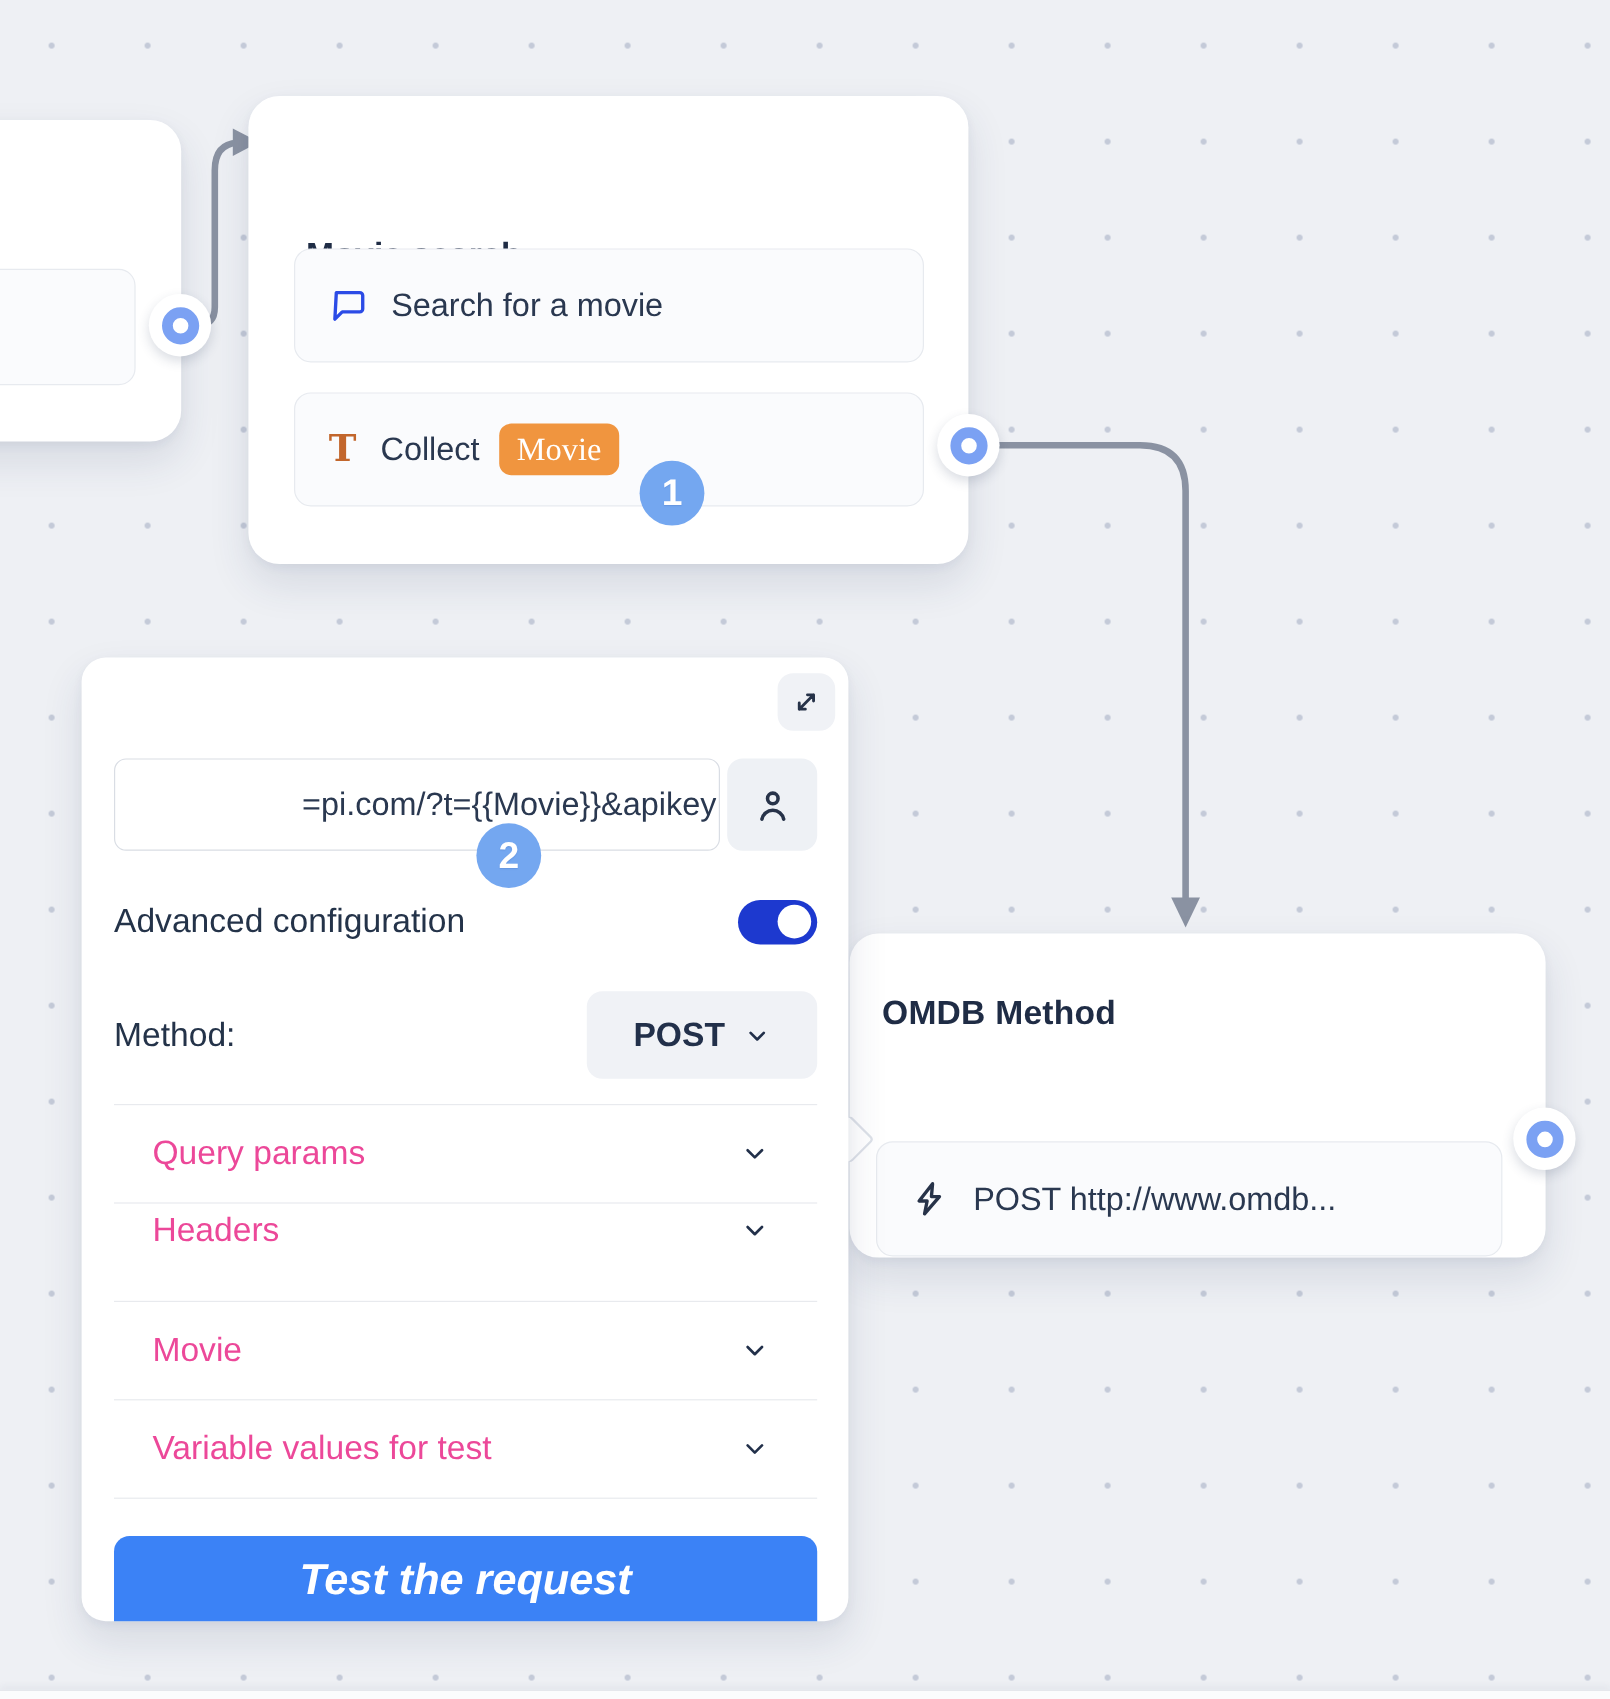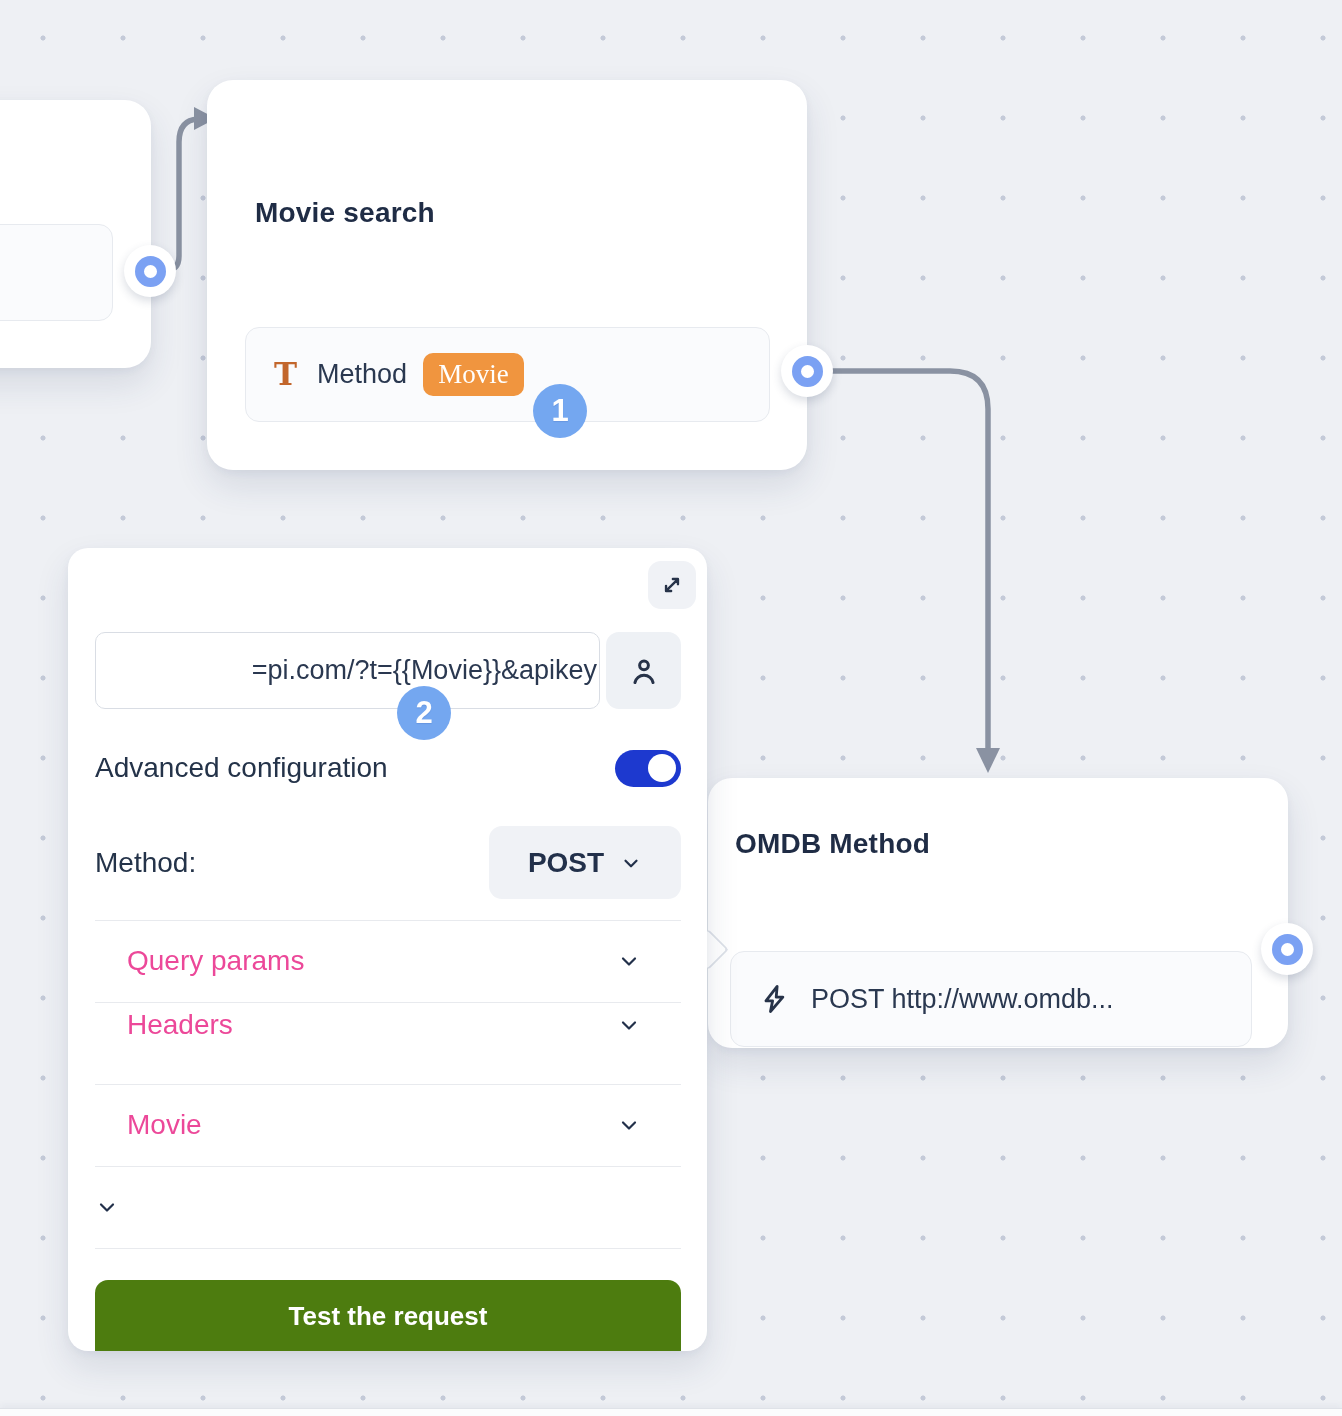--- a/index.html
+++ b/index.html
@@ -65,22 +65,22 @@
   .select-btn{
     background:#f0f2f6;border:none;border-radius:13px;cursor:pointer;
     width:192px;height:73px;display:flex;align-items:center;justify-content:center;gap:16px;
     font-family:inherit;font-size:28px;font-weight:700;color:#22304a;
   }
   .divider{position:absolute;left:27px;width:586px;height:0;border-top:1.5px solid #e8eaee;}
   .section-row{height:82px;cursor:pointer;}
   .section-label{font-size:28px;color:#ec4899;padding-left:32px;}
   .test-btn{
     position:absolute;left:27px;top:732px;width:586px;height:72px;
-    background:#4d7c0f;border:none;border-radius:13px 13px 0 0;cursor:pointer;
-    color:#fff;font-family:inherit;font-size:26px;font-weight:700;
+    background:#3b82f6;border:none;border-radius:13px 13px 0 0;cursor:pointer;
+    color:#fff;font-family:inherit;font-size:36px;font-weight:700;font-style:italic;
   }
   .notch{
     position:absolute;left:-14px;top:157px;width:27px;height:27px;background:#ffffff;
     border-top:2px solid #dde1e8;border-right:2px solid #dde1e8;
     transform:rotate(45deg);border-radius:4px;
   }
   .bottom-strip{
     position:absolute;left:0;right:0;bottom:0;height:7px;background:#fbfcfd;z-index:3;
     border-top:1px solid #dfe2e8;box-shadow:0 -3px 6px rgba(45,60,95,.05);
   }
@@ -99,23 +99,29 @@
   <path d="M 818 371 L 950 371 Q 988 371 988 409 L 988 752" fill="none" stroke="#8a92a2" stroke-width="5.5" stroke-linecap="round"></path>
   <polygon points="976,748 1000,748 988,773" fill="#8a92a2"></polygon>
 </svg>
 
 <div class="card" style="left:-80px;top:100px;width:231px;height:268px;">
   <div class="node-item" style="left:-20px;top:124px;width:213px;height:97px;"></div>
 </div>
 
 <div class="card" style="left:207px;top:80px;width:600px;height:390px;">
   <div class="node-title" style="position:absolute;left:48px;top:117px;">Movie search</div>
+  <div class="node-item" style="left:38px;top:127px;width:525px;height:95px;">
+    <svg class="ico" width="32" height="32" viewBox="0 0 24 24">
+      <path d="M4.7 3.6 h14.6 a1.9 1.9 0 0 1 1.9 1.9 v8.3 a1.9 1.9 0 0 1 -1.9 1.9 h-10.9 l-4.6 4.5 z" fill="none" stroke="#2b4be6" stroke-width="2.1" stroke-linejoin="round"></path>
+    </svg>
+    <span class="node-item-label">Search for a movie</span>
+  </div>
   <div class="node-item" style="left:38px;top:247px;width:525px;height:95px;">
     <span class="serif-t">T</span>
-    <span class="node-item-label">Method</span>
+    <span class="node-item-label">Collect</span>
     <span class="chip" style="margin-left:-4px;font-family:Liberation Serif, serif;">Movie</span>
   </div>
 </div>
 
 <div class="card" style="left:708px;top:778px;width:580px;height:270px;border-radius:24px;">
   <div class="notch"></div>
   <div class="node-title" style="position:absolute;left:27px;top:50px;">OMDB Method</div>
   <div class="node-item" style="left:22px;top:125px;width:522px;height:96px;margin-top:48px;">
     <svg class="ico" width="32" height="32" viewBox="0 0 24 24">
       <path d="M13.6 2.6 L5.2 13.4 h5 l-1.6 8 L17.9 10.6 h-5 l0.7 -8 z" fill="none" stroke="#273349" stroke-width="2.1" stroke-linejoin="round"></path>
@@ -177,20 +183,21 @@
 
   <div class="panel-row section-row" style="top:536px;">
     <span class="section-label">Movie</span>
     <svg class="ico" width="24" height="24" viewBox="0 0 24 24" style="margin-right:40px;">
       <path d="M6 9.5 L12 15.5 L18 9.5" fill="none" stroke="#22304a" stroke-width="2.2" stroke-linecap="round" stroke-linejoin="round"></path>
     </svg>
   </div>
   <div class="divider" style="top:618px;"></div>
 
   <div class="panel-row section-row" style="top:618px;">
+    <span class="section-label">Variable values for test</span>
     <svg class="ico" width="24" height="24" viewBox="0 0 24 24" style="margin-right:40px;">
       <path d="M6 9.5 L12 15.5 L18 9.5" fill="none" stroke="#22304a" stroke-width="2.2" stroke-linecap="round" stroke-linejoin="round"></path>
     </svg>
   </div>
   <div class="divider" style="top:700px;"></div>
 
   <button class="test-btn">Test the request</button>
 </div>
 
 <div class="step-badge" style="left:533px;top:384px;">1</div>

